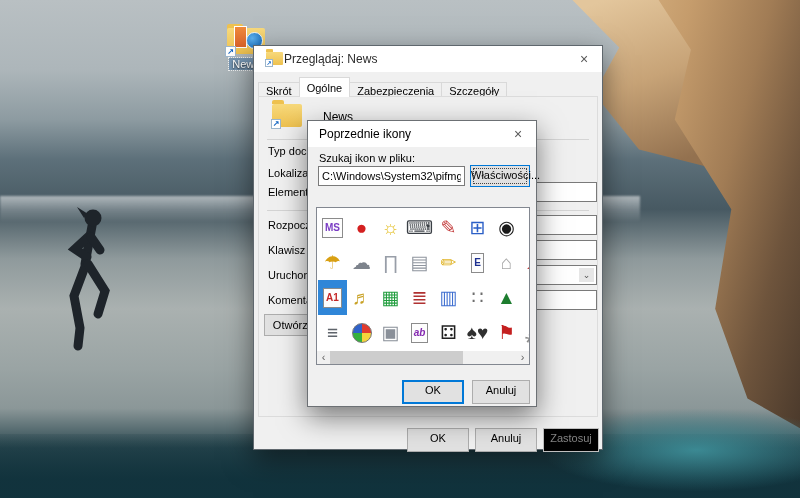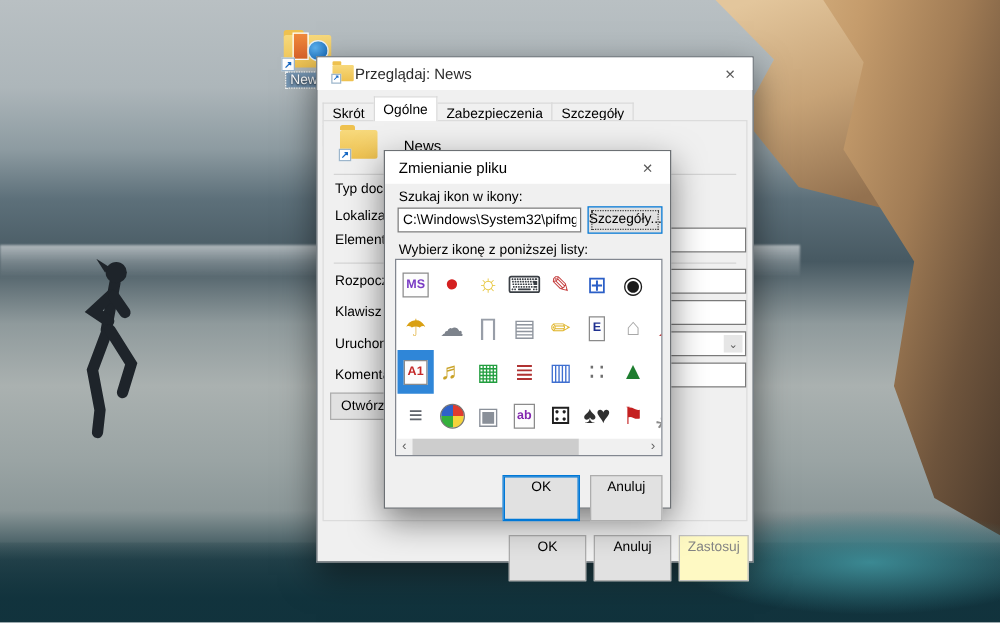--- a/index.html
+++ b/index.html
@@ -42,24 +42,24 @@
     background:rgba(70,120,170,.55); outline:1px dotted rgba(255,255,255,.8); padding:0 3px;
     text-shadow:0 1px 2px rgba(0,0,0,.8); }
 
   
   .dlg { position:absolute; background:#f0f0f0; border:1px solid #5f676d;
     box-shadow:0 10px 26px rgba(0,0,0,.5); }
   .tbar { position:absolute; left:0; top:0; right:0; height:26px; background:#fff; }
   .tbar .ttl { position:absolute; left:30px; top:6px; font-size:12px; color:#2b2b2b; }
   .tbar .x { position:absolute; right:8px; top:4px; width:20px; height:18px; text-align:center;
     font-size:14px; line-height:18px; color:#5a5a5a; cursor:pointer; }
-  .btn { position:absolute; height:37px; background:#e1e1e1; border:1px solid #adadad;
+  .btn { position:absolute; height:24px; background:#e1e1e1; border:1px solid #adadad;
     font-size:11px; color:#000; text-align:center; line-height:19px; }
   .btn.default { border:1px solid #0078d7; box-shadow:inset 0 0 0 1px #0078d7; }
-  .btn.disabled { background:#fef9c3; border-color:#bfbfbf; color:#848484; }
+  .btn.disabled { background:#000000; border-color:#bfbfbf; color:#848484; }
   .tbox { position:absolute; background:#fff; border:1px solid #7a7a7a; height:20px; }
   .lab { position:absolute; font-size:11px; color:#000; white-space:nowrap; }
   .sep { position:absolute; height:1px; background:#d4d4d4; }
 
   
   #props { left:253px; top:45px; width:350px; height:405px; }
   .mini-folder { position:absolute; left:12px; top:6px; width:17px; height:13px;
     background:linear-gradient(#f7d97c,#eec14f); border-radius:1px; }
   .mini-folder::before { content:""; position:absolute; left:0; top:-3px; width:7px; height:3px;
     background:#eec14f; border-radius:1px 1px 0 0; }
@@ -180,29 +180,28 @@
     <div class="btn" style="left:5px; top:217px; width:132px; height:22px; line-height:20px; overflow:hidden;">Otwórz lokalizację pliku</div>
   </div>
 
   <div class="btn" style="left:153px; top:382px; width:62px;">OK</div>
   <div class="btn" style="left:221px; top:382px; width:62px;">Anuluj</div>
   <div class="btn disabled" style="left:289px; top:382px; width:56px;">Zastosuj</div>
 </div>
 
 <div class="dlg" id="chg">
   <div class="tbar">
-    <span class="ttl" style="left:11px; color:#000;">Zmienianie pliku</span>
+    <span class="ttl" style="left:11px; color:#000;">Poprzednie ikony</span>
     <span class="x">×</span>
   </div>
 
-  <span class="lab" style="left:11px; top:31px;">Szukaj ikon w ikony:</span>
+  <span class="lab" style="left:11px; top:31px;">Szukaj ikon w pliku:</span>
   <input class="tbox" style="left: 10px; top: 45px; width: 147px; font-size: 11px; font-family: &quot;Liberation Sans&quot;, sans-serif; padding: 0px 3px;" value="C:\Windows\System32\pifmgr.dll">
-  <div class="btn btn-browse">Szczegóły...</div>
-
-  <span class="lab" style="left:11px; top:73px;">Wybierz ikonę z poniższej listy:</span>
+  <div class="btn btn-browse">Właściwości...</div>
+
 
   <div class="grid">
     <div class="cells">
         <div class="cell">
           <span class="chip" style="color: rgb(122, 60, 196);">MS</span>
         </div>
         <div class="cell">
           <span style="color: rgb(212, 32, 32);">●</span>
         </div>
         <div class="cell">
@@ -274,21 +273,21 @@
         <div class="cell">
           <span style="color: rgb(95, 100, 107);">≡</span>
         </div>
         <div class="cell">
           <span class="ball"></span>
         </div>
         <div class="cell">
           <span style="color: rgb(138, 144, 153);">▣</span>
         </div>
         <div class="cell">
-          <span class="chip" style="color: rgb(132, 40, 176);">ab</span>
+          <span class="chip" style="color: rgb(132, 40, 176); font-style: italic;">ab</span>
         </div>
         <div class="cell">
           <span style="color: rgb(32, 32, 32);">⚃</span>
         </div>
         <div class="cell">
           <span style="color: rgb(48, 48, 48);">♠♥</span>
         </div>
         <div class="cell">
           <span style="color: rgb(196, 32, 32);">⚑</span>
         </div>

